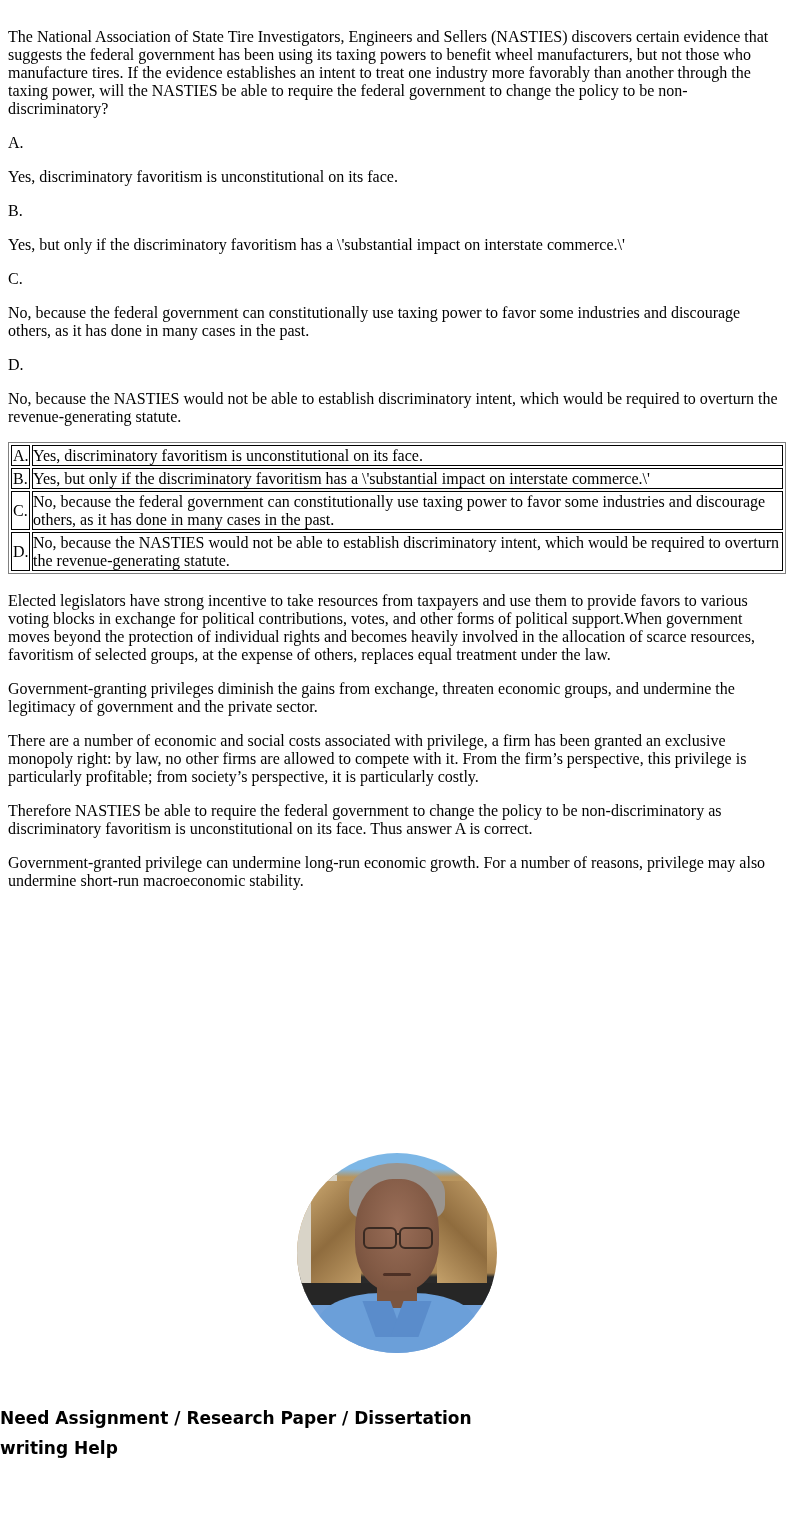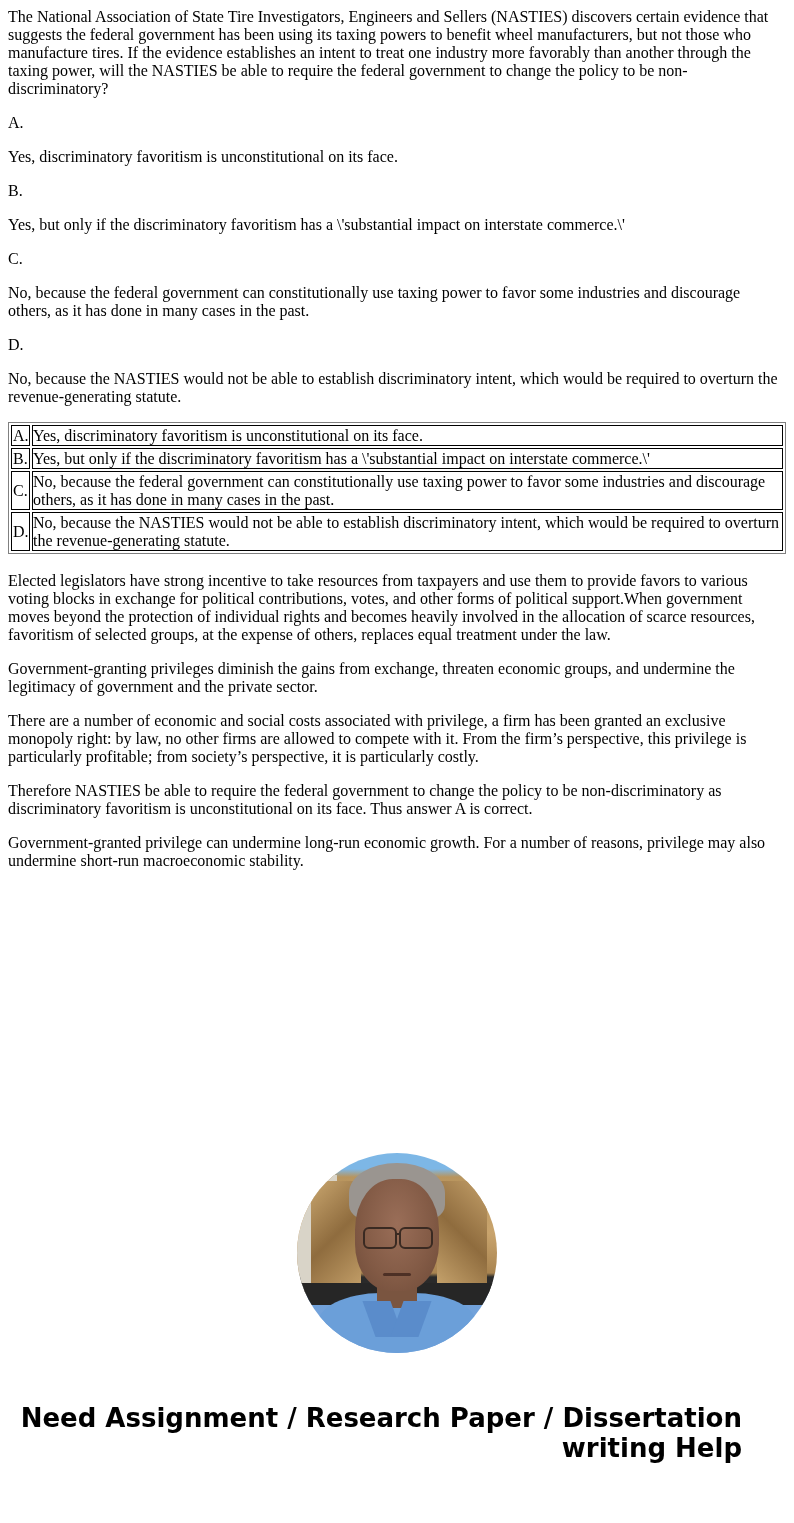--- a/index.html
+++ b/index.html
@@ -11,20 +11,21 @@
       width: 794px;
       min-height: 1523px;
       font-family: "Liberation Serif", serif;
       font-size: 16px;
       line-height: 18px;
       color: #000000;
       position: relative;
     }
     .content {
       padding: 8px 8px 0 8px;
+      margin-top: 20px;
     }
     p {
       margin: 0 0 16px 0;
     }
     table.options {
       border: 1px solid #808080;
       border-collapse: separate;
       border-spacing: 2px;
       margin: 0 0 18px 0;
       width: 778px;
@@ -112,24 +113,24 @@
       position: absolute; top: 80px; left: 98px; width: 6px; height: 2px; background: #3a2a22;
     }
     .profile .mouth {
       position: absolute; left: 86px; top: 120px; width: 28px; height: 3px; background: #4d3025; border-radius: 2px;
     }
     .footer {
       position: absolute;
       left: 0;
       top: 1403px;
       width: 742px;
-      text-align: right;
+      text-align: left;
       font-family: "DejaVu Sans", sans-serif;
       font-weight: bold;
-      font-size: 26px;
+      font-size: 17px;
       line-height: 30px;
       color: #000000;
     }
   </style>
 </head>
 <body>
 
 <div class="content">
   <p>The National Association of State Tire Investigators, Engineers and Sellers (NASTIES) discovers certain evidence that suggests the federal government has been using its taxing powers to benefit wheel manufacturers, but not those who manufacture tires. If the evidence establishes an intent to treat one industry more favorably than another through the taxing power, will the NASTIES be able to require the federal government to change the policy to be non-discriminatory?</p>
 

